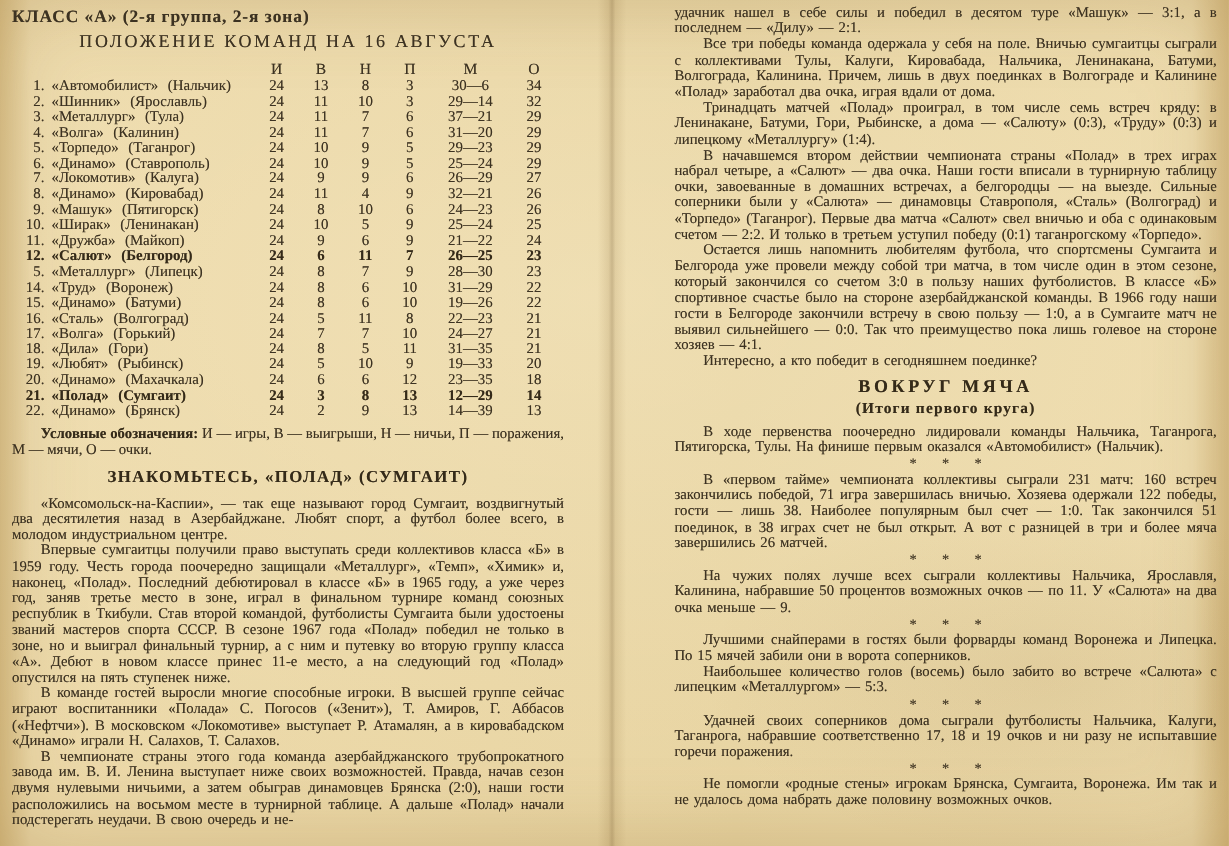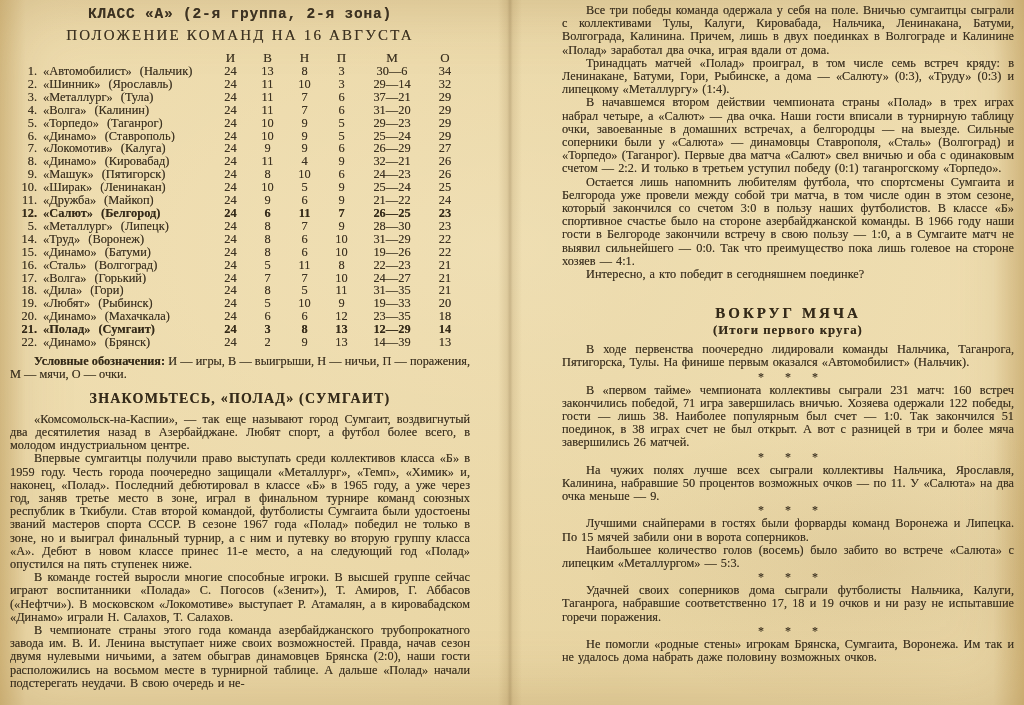--- a/index.html
+++ b/index.html
@@ -18,21 +18,21 @@
     box-shadow: inset 0 0 70px rgba(140,100,40,0.28);
   }
   .crease {
     position: absolute; left: 498px; top: 0; width: 24px; height: 705px; z-index: 0;
     background: linear-gradient(90deg, rgba(0,0,0,0) 0%, rgba(125,92,40,0.14) 38%, rgba(95,66,24,0.26) 50%, rgba(125,92,40,0.12) 62%, rgba(0,0,0,0) 100%);
   }
   .col { position: absolute; top: 0; z-index: 1; }
   .col-left  { left: 10px;  top: 6px; width: 460px; }
   .col-right { left: 562px; top: 4px; width: 452px; }
 
-  .t1 { font-weight: bold; text-align: center; font-size: 14.5px; letter-spacing: 0.8px; line-height: 17px; font-family: Liberation Mono, monospace; }
+  .t1 { font-weight: bold; font-size: 14.5px; letter-spacing: 0.8px; line-height: 17px; }
   .t2 { font-weight: normal; text-align: center; font-size: 15px; letter-spacing: 2.2px; line-height: 17px; margin: 4px 0 5px; }
 
   table.standings { width: 456px; border-collapse: collapse; table-layout: fixed; }
   .standings th, .standings td {
     padding: 0; font-size: 12.4px; line-height: 12.9px; white-space: nowrap;
     font-weight: normal; overflow: hidden;
   }
   .standings th { font-size: 13px; height: 16px; vertical-align: bottom; }
   .standings .rank { width: 27px; text-align: right; padding-right: 2px; }
   .standings .team { text-align: left; padding-left: 4px; }
@@ -46,21 +46,21 @@
   .legend b { color: #342a19; margin-top: 28px; }
 
   .h2 { text-align: center; font-weight: bold; font-size: 14px; letter-spacing: 1.2px; margin: 9px 0 6px; color: #342a19; }
 
   .body {
     font-size: 12.3px; line-height: 13.2px; text-align: justify; text-indent: 24px;
     margin: 0; word-spacing: 1px;
   }
   .noindent { text-indent: 0; }
 
-  .h1r { text-align: center; font-weight: bold; font-size: 15px; letter-spacing: 3px; margin: 24px 0 1px; color: #342a19; }
+  .h1r { text-align: center; font-weight: bold; font-size: 15px; letter-spacing: 3px; margin: 7px 0 1px; color: #342a19; }
   .h2r { text-align: center; font-weight: bold; font-size: 12.8px; letter-spacing: 1px; margin: 0 0 5px; color: #342a19; }
   .sep { text-align: center; font-size: 12px; letter-spacing: 9px; line-height: 10px; margin: 2px 0; padding-left: 9px; }
 
   .page, .page * { text-shadow: 0 0 0.5px rgba(58,46,26,0.55); }
 </style>
 </head>
 <body>
 
 <div class="page">
   <div class="crease"></div>
@@ -312,20 +312,21 @@
     <div id="left-paragraphs">
         <p class="body">«Комсомольск-на-Каспии», — так еще называют город Сумгаит, воздвигнутый два десятилетия назад в Азербайджане. Любят спорт, а футбол более всего, в молодом индустриальном центре.</p>
         <p class="body">Впервые сумгаитцы получили право выступать среди коллективов класса «Б» в 1959 году. Честь города поочередно защищали «Металлург», «Темп», «Химик» и, наконец, «Полад». Последний дебютировал в классе «Б» в 1965 году, а уже через год, заняв третье место в зоне, играл в финальном турнире команд союзных республик в Ткибули. Став второй командой, футболисты Сумгаита были удостоены званий мастеров спорта СССР. В сезоне 1967 года «Полад» победил не только в зоне, но и выиграл финальный турнир, а с ним и путевку во вторую группу класса «А». Дебют в новом классе принес 11-е место, а на следующий год «Полад» опустился на пять ступенек ниже.</p>
         <p class="body">В команде гостей выросли многие способные игроки. В высшей группе сейчас играют воспитанники «Полада» С. Погосов («Зенит»), Т. Амиров, Г. Аббасов («Нефтчи»). В московском «Локомотиве» выступает Р. Атамалян, а в кировабадском «Динамо» играли Н. Салахов, Т. Салахов.</p>
         <p class="body">В чемпионате страны этого года команда азербайджанского трубопрокатного завода им. В. И. Ленина выступает ниже своих возможностей. Правда, начав сезон двумя нулевыми ничьими, а затем обыграв динамовцев Брянска (2:0), наши гости расположились на восьмом месте в турнирной таблице. А дальше «Полад» начали подстерегать неудачи. В свою очередь и не-</p>
       </div>
   </div>
 
   <div class="col col-right">
     <div id="right-blocks">
+        <p class="body noindent">удачник нашел в себе силы и победил в десятом туре «Машук» — 3:1, а в последнем — «Дилу» — 2:1.</p>
         <p class="body">Все три победы команда одержала у себя на поле. Вничью сумгаитцы сыграли с коллективами Тулы, Калуги, Кировабада, Нальчика, Ленинакана, Батуми, Волгограда, Калинина. Причем, лишь в двух поединках в Волгограде и Калинине «Полад» заработал два очка, играя вдали от дома.</p>
         <p class="body">Тринадцать матчей «Полад» проиграл, в том числе семь встреч кряду: в Ленинакане, Батуми, Гори, Рыбинске, а дома — «Салюту» (0:3), «Труду» (0:3) и липецкому «Металлургу» (1:4).</p>
         <p class="body">В начавшемся втором действии чемпионата страны «Полад» в трех играх набрал четыре, а «Салют» — два очка. Наши гости вписали в турнирную таблицу очки, завоеванные в домашних встречах, а белгородцы — на выезде. Сильные соперники были у «Салюта» — динамовцы Ставрополя, «Сталь» (Волгоград) и «Торпедо» (Таганрог). Первые два матча «Салют» свел вничью и оба с одинаковым счетом — 2:2. И только в третьем уступил победу (0:1) таганрогскому «Торпедо».</p>
         <p class="body">Остается лишь напомнить любителям футбола, что спортсмены Сумгаита и Белгорода уже провели между собой три матча, в том числе один в этом сезоне, который закончился со счетом 3:0 в пользу наших футболистов. В классе «Б» спортивное счастье было на стороне азербайджанской команды. В 1966 году наши гости в Белгороде закончили встречу в свою пользу — 1:0, а в Сумгаите матч не выявил сильнейшего — 0:0. Так что преимущество пока лишь голевое на стороне хозяев — 4:1.</p>
         <p class="body">Интересно, а кто победит в сегодняшнем поединке?</p>
         <div class="h1r">ВОКРУГ МЯЧА</div>
         <div class="h2r">(Итоги первого круга)</div>
         <p class="body">В ходе первенства поочередно лидировали команды Нальчика, Таганрога, Пятигорска, Тулы. На финише первым оказался «Автомобилист» (Нальчик).</p>
         <div class="sep">* * *</div>
         <p class="body">В «первом тайме» чемпионата коллективы сыграли 231 матч: 160 встреч закончились победой, 71 игра завершилась вничью. Хозяева одержали 122 победы, гости — лишь 38. Наиболее популярным был счет — 1:0. Так закончился 51 поединок, в 38 играх счет не был открыт. А вот с разницей в три и более мяча завершились 26 матчей.</p>

